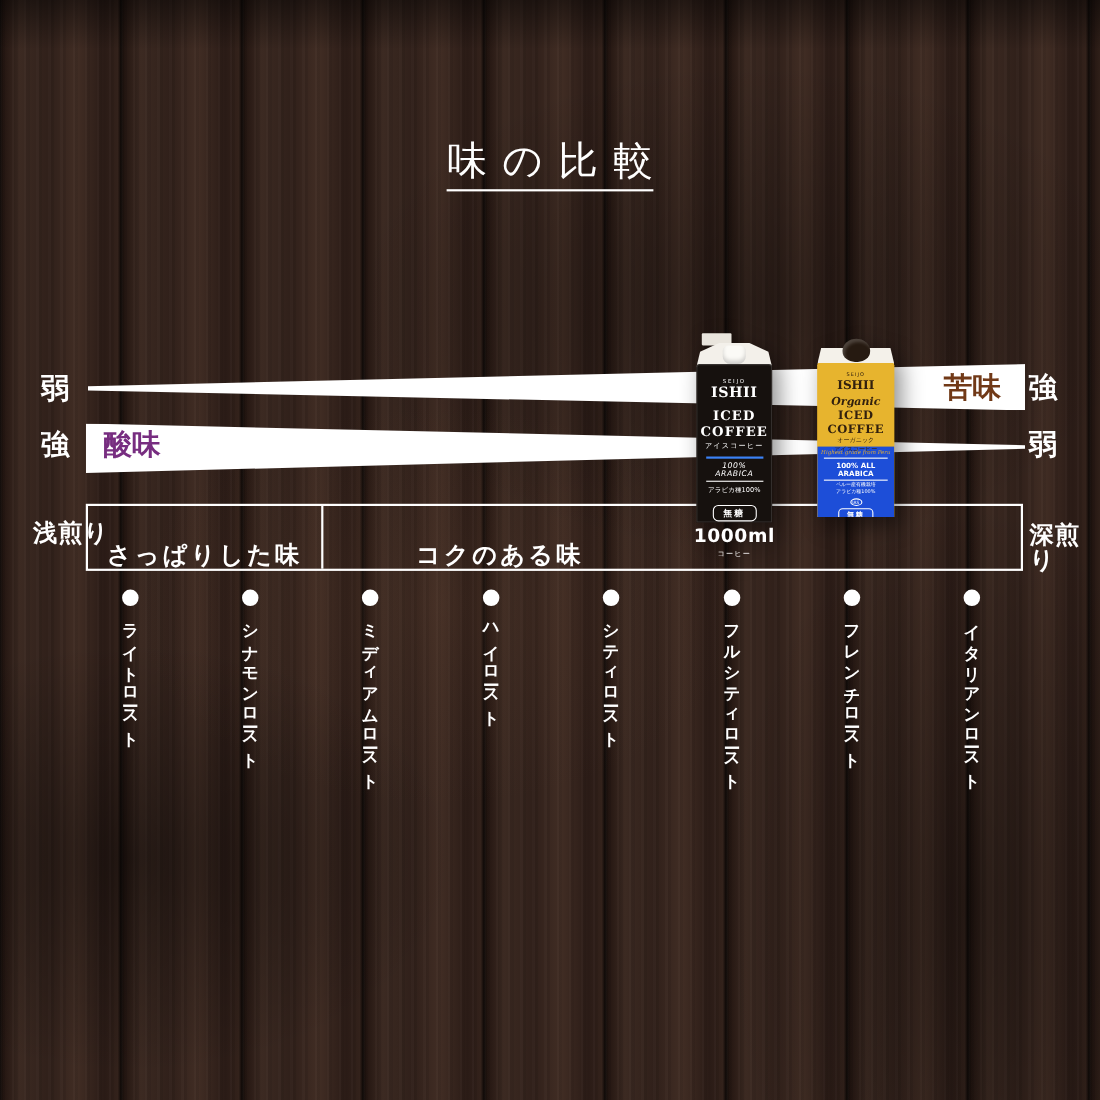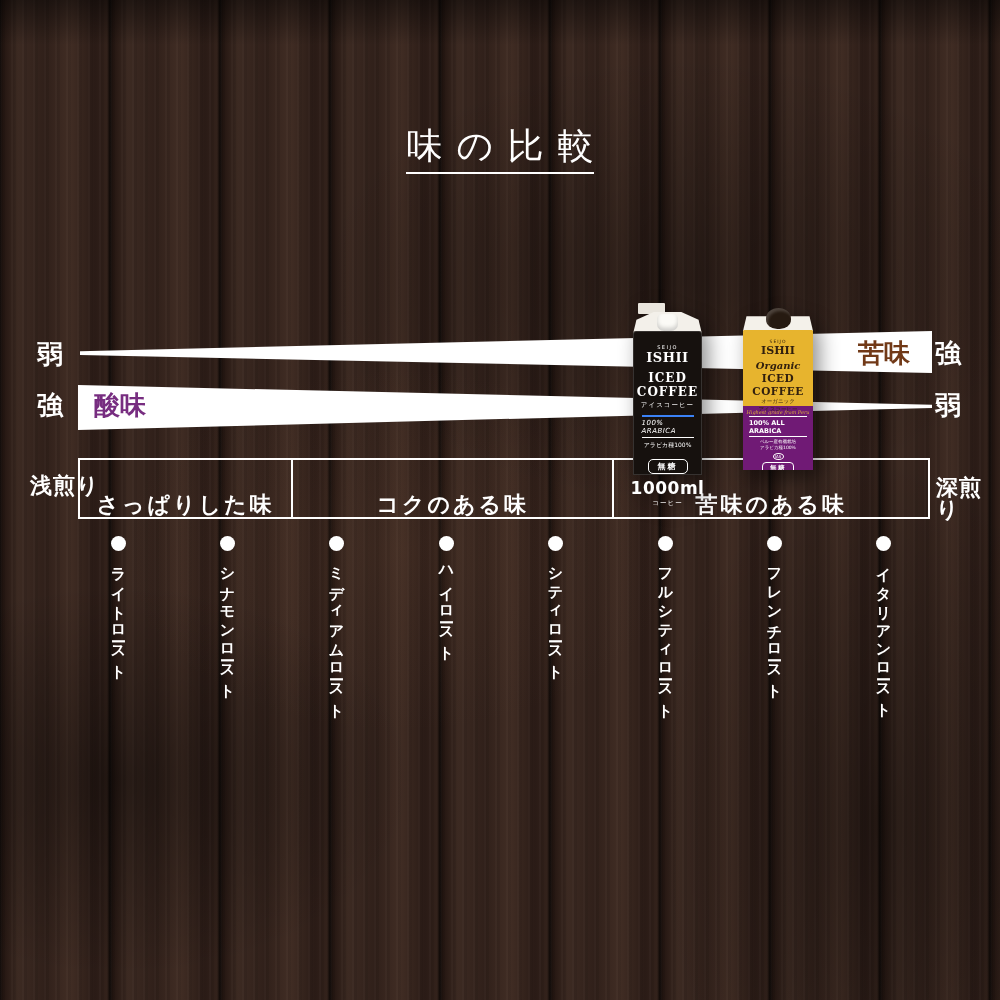--- a/index.html
+++ b/index.html
@@ -50,21 +50,21 @@
   .scale-end { color:#fff; font-size:22px; font-weight:bold; line-height:1; letter-spacing:1px; }
 
   
   .roast { top:536px; width:30px; display:flex; flex-direction:column; align-items:center; }
   .dot { width:15px; height:15px; border-radius:50%; background:#fff; margin-bottom:6px; flex:none; }
   .vtext { writing-mode:vertical-rl; text-orientation:mixed; color:#fff;
            font-size:15px; font-weight:bold; letter-spacing:2px; line-height:1; }
 
   
   .carton { filter:drop-shadow(6px 8px 10px rgba(0,0,0,0.45)); }
-  .c-col { display:flex; flex-direction:column; align-items:center; }
+  .c-col { display:flex; flex-direction:column; align-items:center; text-align:center; }
   .serif { font-family:"DejaVu Serif", serif; }
 
   
   .carton-black { left:633px; top:303px; width:69px; height:172px; }
   .bc-tab   { left:5px; top:0; width:27px; height:11px; background:#e9e5dd;
               border-radius:1px; }
   .bc-gable { left:0; top:8px; width:69px; height:23px; background:#f3f0ea;
               clip-path:polygon(0 100%, 5% 38%, 30% 4%, 70% 4%, 95% 38%, 100% 100%); }
   .bc-cap   { left:24px; top:11px; width:21px; height:17px; background:#fbfaf6;
               border-radius:5px 5px 7px 7px; box-shadow:inset 0 -3px 4px rgba(0,0,0,0.18); }
@@ -85,21 +85,21 @@
 
   
   .carton-yellow { left:743px; top:308px; width:70px; height:162px; }
   .yc-gable { left:0; top:2px; width:70px; height:21px; background:#f4f1ea;
               clip-path:polygon(0 100%, 5% 30%, 95% 30%, 100% 100%); }
   .yc-cap   { left:23px; top:0; width:25px; height:21px; background:#261a11;
               border-radius:50% 50% 45% 45%; box-shadow:inset 2px 3px 3px rgba(255,255,255,0.18); }
   .yc-body  { left:0; top:22px; width:70px; height:140px; border-radius:2px 2px 0 0;
               overflow:hidden; background:#e7b42e; }
   .yc-top   { width:100%; height:76px; background:#e7b42e; color:#32200e; }
-  .yc-bottom{ width:100%; height:64px; background:#701a75; color:#fff; }
+  .yc-bottom{ width:100%; height:64px; background:#1d4ed8; color:#fff; }
   .yc-logo-top { margin-top:9px; font-size:4.5px; letter-spacing:1px; }
   .yc-logo     { font-size:11px; font-weight:bold; }
   .yc-organic  { margin-top:3px; font-size:10px; font-weight:bold; font-style:italic; }
   .yc-name     { margin-top:1px; font-size:10.5px; font-weight:bold; line-height:1.2; letter-spacing:0.5px; }
   .yc-name-jp  { margin-top:1px; font-size:5.5px; line-height:1.35; }
   .yc-script   { margin-top:3px; font-size:5px; font-style:italic; color:#d9a93c; }
   .yc-claim    { margin-top:1px; width:58px; font-size:6.5px; font-weight:bold;
                  border-top:1px solid #fff; border-bottom:1px solid #fff; padding:1.5px 0; }
   .yc-claim-jp { margin-top:2px; font-size:4.5px; line-height:1.35; }
   .yc-jas      { margin-top:2px; width:11px; height:11px; border:1px solid #fff; border-radius:50%;
@@ -124,21 +124,20 @@
   <div class="abs level-lbl" style="left:935px; top:340px;">強</div>
   <div class="abs level-lbl" style="left:935px; top:392px;">弱</div>
 
   <div class="abs band-lbl" style="left: 858px; top: 340px; width: 66px; text-align: left; color: rgb(113, 57, 23);">苦味</div>
   <div class="abs band-lbl" style="left: 94px; top: 392px; color: rgb(119, 45, 128);">酸味</div>
 
   <div class="abs scale-end" style="left:30px; top:475px;">浅煎り</div>
   <div class="abs scale-box">
     <div class="scale-sec sec-1">さっぱりした味</div>
     <div class="scale-sec sec-2">コクのある味</div>
-    <div class="scale-sec sec-3">苦味のある味</div>
   </div>
   <div class="abs scale-end" style="left:936px; top:477px;">深煎り</div>
 
   <div class="abs roast" style="left:103px;">
     <span class="dot"></span>
     <span class="vtext">ライトロースト</span>
   </div>
   <div class="abs roast" style="left:212px;">
     <span class="dot"></span>
     <span class="vtext">シナモンロースト</span>

